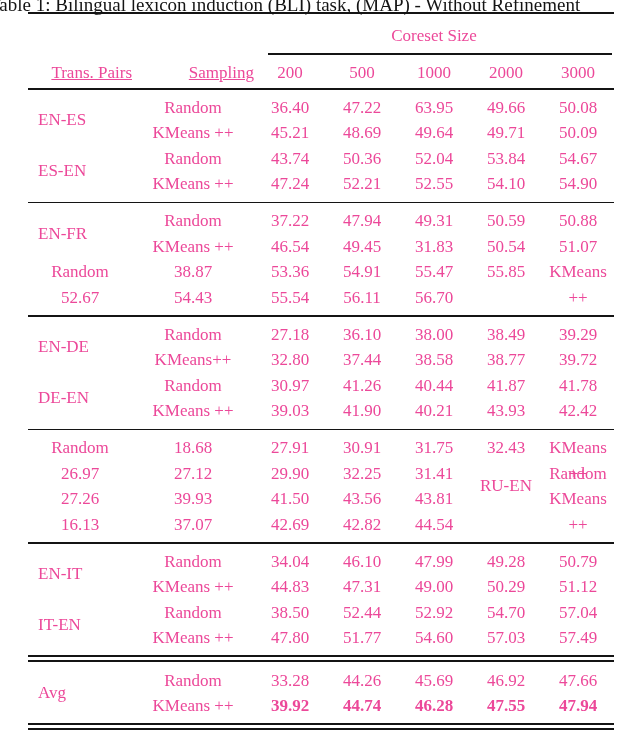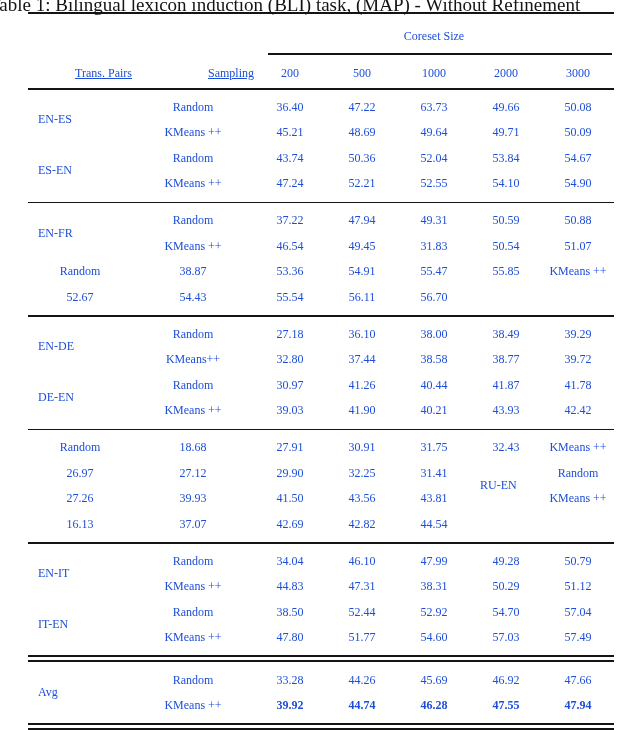--- a/index.html
+++ b/index.html
@@ -18,23 +18,23 @@
     font-size:19px;
     line-height:22px;
     color:#141414;
   }
   .grid{
     position:absolute;
     top:12px;left:28px;
     width:586px;
     display:grid;
     grid-template-columns:104px 122px repeat(5,72px);
-    font-size:12px;
+    font-size:17px;
     line-height:25.5px;
-    color:#1d4ed8;
+    color:#ec4899;
   }
   .rule{grid-column:1/-1;height:2px;background:#141414;}
   .rule.header{margin-bottom:5px;}
   .srule{grid-column:1/-1;height:1.5px;background:#141414;margin:5px 0;}
   .drule{
     grid-column:1/-1;height:3px;
     border-top:2px solid #141414;border-bottom:2px solid #141414;
     margin:4px 0 6px;
   }
   .drule.bottom{margin:4px 0 0;}
@@ -79,21 +79,21 @@
     <div class="ch num">500</div>
     <div class="ch num">1000</div>
     <div class="ch num">2000</div>
     <div class="ch num">3000</div>
 
     <div class="rule header"></div>
   <div class="cell pair" style="grid-row: span 2;">EN-ES</div>
       <div class="cell samp">Random</div>
       <div class="cell val">36.40</div>
       <div class="cell val">47.22</div>
-      <div class="cell val">63.73</div>
+      <div class="cell val">63.95</div>
       <div class="cell val">49.66</div>
       <div class="cell val">50.08</div>
       <div class="cell samp">KMeans ++</div>
       <div class="cell val">45.21</div>
       <div class="cell val">48.69</div>
       <div class="cell val">49.64</div>
       <div class="cell val">49.71</div>
       <div class="cell val">50.09</div>
       <div class="cell pair" style="grid-row: span 2;">ES-EN</div>
       <div class="cell samp">Random</div>
@@ -191,21 +191,21 @@
       <div class="cell pair" style="grid-row: span 2; text-align: center;">EN-IT</div>
       <div class="cell samp">Random</div>
       <div class="cell val">34.04</div>
       <div class="cell val">46.10</div>
       <div class="cell val">47.99</div>
       <div class="cell val">49.28</div>
       <div class="cell val">50.79</div>
       <div class="cell samp">KMeans ++</div>
       <div class="cell val">44.83</div>
       <div class="cell val">47.31</div>
-      <div class="cell val">38.31</div>
+      <div class="cell val">49.00</div>
       <div class="cell val">50.29</div>
       <div class="cell val">51.12</div>
       <div class="cell pair" style="grid-row: span 2;">IT-EN</div>
       <div class="cell samp">Random</div>
       <div class="cell val">38.50</div>
       <div class="cell val">52.44</div>
       <div class="cell val">52.92</div>
       <div class="cell val">54.70</div>
       <div class="cell val">57.04</div>
       <div class="cell samp">KMeans ++</div>

